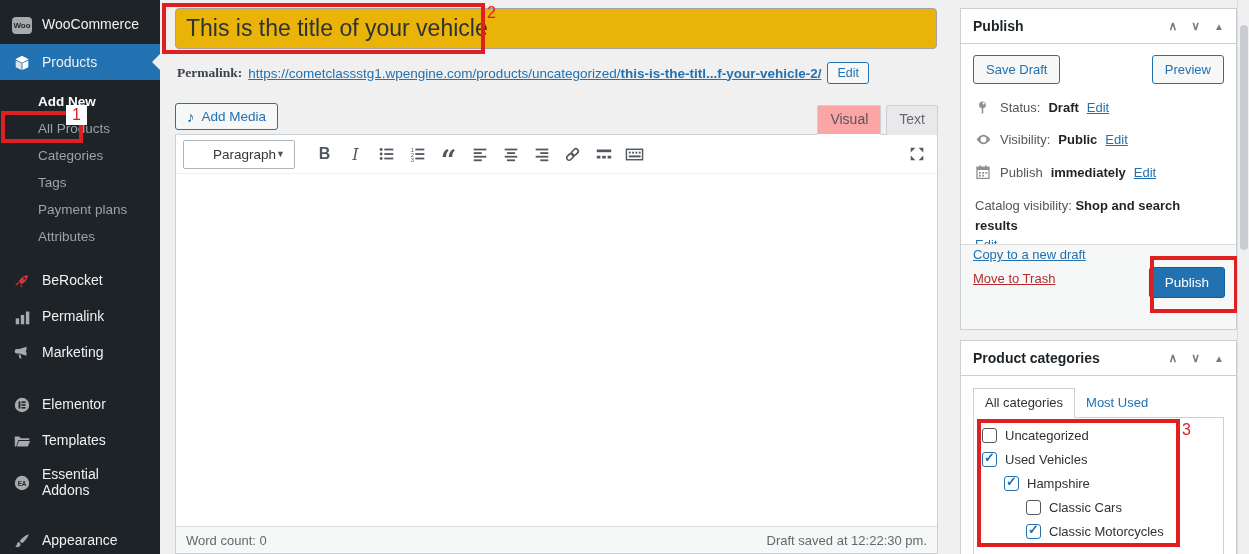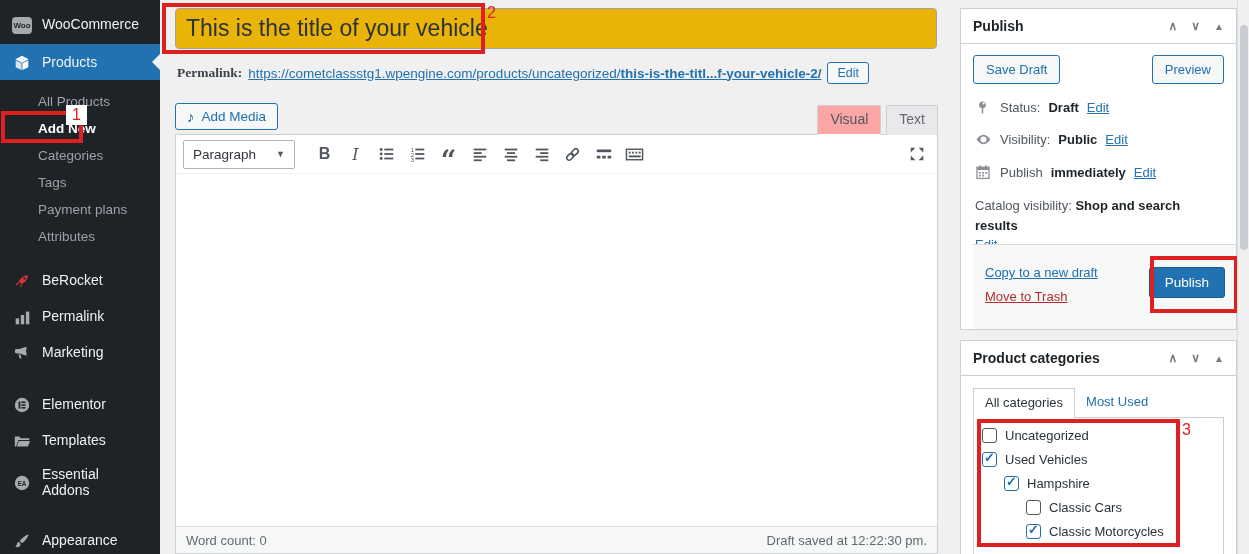--- a/index.html
+++ b/index.html
@@ -31,21 +31,21 @@
 
   .editor-wrap { position:absolute; left:175px; top:100px; width:763px; height:454px; display:flex; flex-direction:column; }
   .editor-top { position:relative; height:34px; flex:none; }
   .add-media { position:absolute; left:0; bottom:4px; display:flex; align-items:center; gap:7px; background:#f6f7f7; border:1px solid #2271b1; color:#2271b1; border-radius:3px; font-size:13.5px; padding:5px 11px; cursor:pointer; }
   .add-media .note { color:#135e96; font-size:15px; font-weight:bold; line-height:1; }
   .tabs { position:absolute; right:0; bottom:-1px; display:flex; gap:5px; z-index:2; }
   .tab { border:1px solid #ccd0d4; border-bottom:none; padding:5px 12px 6px; font-size:14px; color:#646970; background:#e9e9ec; border-radius:2px 2px 0 0; cursor:pointer; }
   .tab.active { background:#fca5a5; color:#50575e; padding-bottom:7px; border-bottom:1px solid #fff; }
   .editor-box { flex:1; border:1px solid #ccd0d4; background:#fff; display:flex; flex-direction:column; }
   .toolbar { height:39px; flex:none; display:flex; align-items:center; padding:0 7px; gap:4px; border-bottom:1px solid #f0f0f1; }
-  .pselect { width:112px; height:29px; border:1px solid #b0b5ba; border-radius:2px; background:#fff; display:flex; align-items:center; justify-content:space-between; padding:0 9px; font-size:13.5px; color:#32373c; margin-right:12px; cursor:pointer; }
+  .pselect { width:112px; height:29px; border:1px solid #b0b5ba; border-radius:2px; background:#fff; display:flex; align-items:center; justify-content:flex-end; padding:0 9px; font-size:13.5px; color:#32373c; margin-right:12px; cursor:pointer; }
   .pselect .car { font-size:9px; color:#50575e; }
   .tbtn { width:27px; height:25px; display:flex; align-items:center; justify-content:center; color:#50575e; cursor:pointer; border-radius:2px; }
   .tbtn.bold { font-weight:bold; font-size:16px; }
   .tbtn.ital { font-style:italic; font-size:16px; font-family:"DejaVu Serif",serif; }
   .tbtn.quote { font-family:"DejaVu Serif",serif; font-size:27px; font-weight:bold; line-height:0.2; padding-top:14px; }
   .tbtn svg { display:block; }
   .fullscreen { margin-left:auto; }
   .editor-body { flex:1; background:#fff; cursor:text; }
   .statusbar { height:27px; flex:none; border-top:1px solid #dcdcde; background:#f6f7f7; display:flex; align-items:center; justify-content:space-between; padding:0 10px; font-size:13px; color:#646970; }
 
@@ -56,28 +56,28 @@
   .head-ctrls span { cursor:pointer; }
   .p-publish { top:8px; height:322px; }
   .p-body { padding:11px 12px 6px; font-size:13px; color:#50575e; }
   .btn-row { display:flex; justify-content:space-between; margin-bottom:16px; }
   .btn-secondary { background:#f6f7f7; border:1px solid #2271b1; color:#2271b1; border-radius:3px; font-size:13px; padding:6px 12px; cursor:pointer; }
   .prow { display:flex; align-items:center; gap:8px; margin:0 0 16px 2px; }
   .prow .ico { width:17px; color:#8c8f94; display:flex; }
   .bold-val { font-weight:bold; color:#1d2327; }
   .edit-link { color:#2271b1; text-decoration:underline; cursor:pointer; }
   .catalog { margin:2px 2px 0; line-height:1.5; color:#50575e; }
-  .p-foot { position:absolute; left:12px; right:0; bottom:0; height:85px; border-top:1px solid #dcdcde; background:#f6f7f7; padding:20px 12px; }
+  .p-foot { position:absolute; left:0; right:0; bottom:0; height:85px; border-top:1px solid #dcdcde; background:#f6f7f7; padding:2px 12px; }
   .p-foot .link { display:block; margin-bottom:9px; font-size:13px; text-decoration:underline; cursor:pointer; }
   .copy-link { color:#2271b1; }
   .trash-link { color:#b32d2e; }
   .publish-btn { position:absolute; right:11px; top:22px; background:#2271b1; border:1px solid #135e96; color:#fff; border-radius:3px; font-size:13.5px; padding:7px 15px; cursor:pointer; }
 
   .p-cats { top:340px; height:230px; }
-  .cat-tabs { display:flex; margin:12px 12px 0; position:relative; z-index:2; }
+  .cat-tabs { display:flex; align-items:flex-end; margin:12px 12px 0; position:relative; z-index:2; }
   .cat-tab { font-size:13px; padding:6px 11px 7px; cursor:pointer; }
   .cat-tab.active { border:1px solid #ccd0d4; border-bottom:1px solid #fff; background:#fff; color:#2c3338; margin-bottom:-1px; }
   .cat-tab.most { color:#2271b1; }
   .cat-panel { margin:0 12px; border:1px solid #ccd0d4; background:#fff; padding:10px 8px; height:140px; }
   .cat-row { display:flex; align-items:center; gap:8px; margin-bottom:9px; font-size:13px; color:#2c3338; }
   .ind1 { padding-left:22px; } .ind2 { padding-left:44px; }
   .cb { width:15px; height:15px; border:1px solid #50575e; border-radius:3px; background:#fff; flex:none; position:relative; cursor:pointer; }
   .cb.checked { border-color:#2271b1; }
   .cb.checked::after { content:"✓"; position:absolute; left:1px; top:-3px; color:#2271b1; font-weight:bold; font-size:13px; }
   .cat-label { cursor:pointer; }
@@ -107,22 +107,22 @@
       <span class="ico">
         <svg width="18" height="18" viewBox="0 0 20 20">
             <path fill="#fff" d="M10 2l7 3.5v0.6L10 9.6 3 6.1v-0.6L10 2z"></path>
             <path fill="#dbe4ea" d="M3 7.2l6.5 3.2v7.4L3 14.6V7.2z"></path>
             <path fill="#fff" d="M17 7.2l-6.5 3.2v7.4L17 14.6V7.2z"></path>
           </svg>
       </span>
       <span>Products</span>
     </div>
     <div class="submenu">
+      <div class="sub current">Add New</div>
       <div class="sub">All Products</div>
-      <div class="sub current">Add New</div>
       <div class="sub">Categories</div>
       <div class="sub">Tags</div>
       <div class="sub">Payment plans</div>
       <div class="sub">Attributes</div>
     </div>
     <div class="mi">
       <span class="ico">
         <svg width="18" height="18" viewBox="0 0 20 20">
             <path fill="#d63638" d="M16.5 3.5c-3.5 0-7 2.2-9 5.2l-1.2 1.9 3.1 3.1 1.9-1.2c3-2 5.2-5.5 5.2-9zM12.7 8.4a1.3 1.3 0 1 1 0-2.6 1.3 1.3 0 0 1 0 2.6z"></path>
             <path fill="#a7342f" d="M6.2 11.2L4 12.1l-1.6 3.5 3.5-1.6 0.9-2.2zM8.8 13.8l-0.9 2.2 1.6 1.2 0.7-2.4z"></path>

